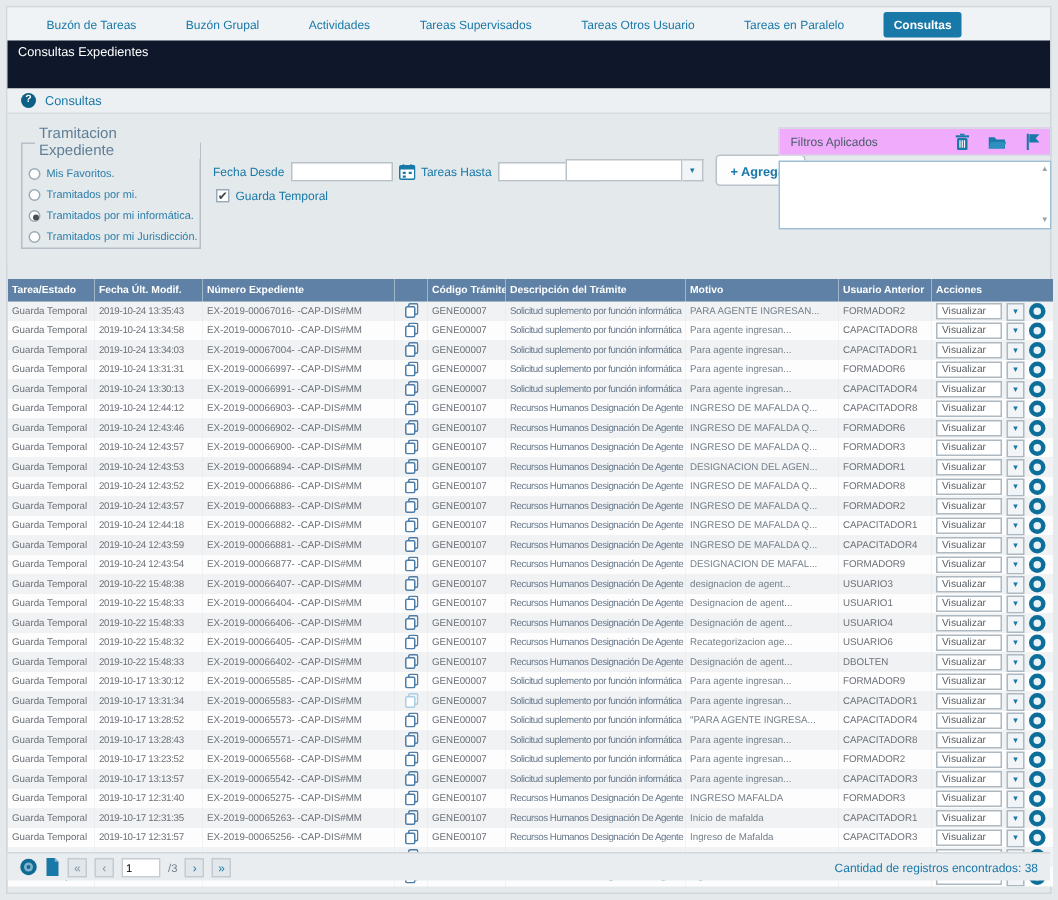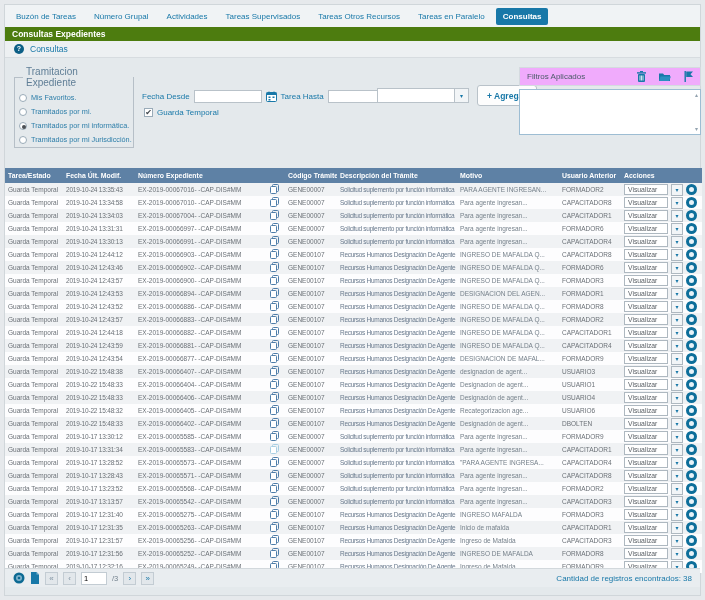--- a/index.html
+++ b/index.html
@@ -4,26 +4,26 @@
 <style>
   * { box-sizing: border-box; margin: 0; padding: 0; }
   html,body { width:705px; height:600px; overflow:hidden; }
   body { background:#e6e9ec; font-family:"Liberation Sans", sans-serif; }
   .card { position:absolute; left:4px; top:4px; width:697px; height:592px;
           background:#e4e9ec; border:1px solid #d0d6da; }
 
   
   .tabbar { display:flex; align-items:center; gap:4px; padding:3px 4px;
             background:#f0f3f5; height:22px; }
-  .tab { font-size:8px; color:#1878a8; padding:4px 7px; cursor:pointer; white-space:nowrap; }
+  .tab { font-size:8px; color:#1878a8; padding:4px 7px; cursor:pointer; white-space:nowrap;margin-left:15px; }
   .tab.on { background:#1878a8; color:#fff; border-radius:2px; font-weight:bold; }
 
   
-  .titlebar { height:14px; line-height:15px; background:#4d7c0f; color:#fff;
-              font-size:8.5px; font-weight:bold; padding-left:7px; }
+  .titlebar { height:32px; line-height:15px; background:#0f172a; color:#fff;
+              font-size:8.5px; font-weight:normal; padding-left:7px; }
   .subbar { height:17px; display:flex; align-items:center; gap:6px; padding-left:9px;
             background:#edf0f2; border-bottom:1px solid #d7dce0; }
   .help-icon { width:10px; height:10px; border-radius:50%; background:#0d5f86; color:#fff;
                font-size:7px; font-weight:bold; text-align:center; line-height:10px; }
   .subbar-label { color:#1878a8; font-size:8.5px; }
 
   
   .filters { position:relative; height:98px; background:#e4e9ec; }
   fieldset { position:absolute; left:9px; top:8px; width:120px; height:82px;
              border:1px solid #b6bfc7; }
@@ -96,27 +96,27 @@
   .rec-count { margin-left:auto; color:#1878a8; font-size:8px; }
 </style>
 </head>
 <body>
 
 <div class="card">
 
   <div class="tabbar">
   <div class="tab"><span>Buzón de Tareas</span></div>
 
-  <div class="tab"><span>Número Grupal</span></div>
+  <div class="tab"><span>Buzón Grupal</span></div>
 
   <div class="tab"><span>Actividades</span></div>
 
   <div class="tab"><span>Tareas Supervisados</span></div>
 
-  <div class="tab"><span>Tareas Otros Recursos</span></div>
+  <div class="tab"><span>Tareas Otros Usuario</span></div>
 
   <div class="tab"><span>Tareas en Paralelo</span></div>
 
   <div class="tab on"><span>Consultas</span></div>
 </div>
 
   <div class="titlebar">Consultas Expedientes</div>
 
   <div class="subbar">
     <span class="help-icon">?</span>
@@ -156,21 +156,21 @@
           <svg width="11" height="11" viewBox="0 0 11 11">
             <rect x="0.5" y="1.5" width="10" height="9" rx="1" fill="#fff" stroke="#1878a8"></rect>
             <rect x="0.5" y="1.5" width="10" height="2.5" fill="#1878a8"></rect>
             <line x1="3" y1="0.5" x2="3" y2="2.5" stroke="#1878a8"></line>
             <line x1="8" y1="0.5" x2="8" y2="2.5" stroke="#1878a8"></line>
             <rect x="2.5" y="5.5" width="2" height="1.5" fill="#1878a8"></rect>
             <rect x="6.5" y="5.5" width="2" height="1.5" fill="#1878a8"></rect>
             <rect x="2.5" y="8" width="2" height="1.5" fill="#1878a8"></rect>
           </svg>
         </span>
-      <span class="flabel">Tarea Hasta</span>
+      <span class="flabel">Tareas Hasta</span>
       <input class="tinput" value="" style="">
       <span class="icon-btn">
           <svg width="11" height="11" viewBox="0 0 11 11">
             <rect x="0.5" y="1.5" width="10" height="9" rx="1" fill="#fff" stroke="#1878a8"></rect>
             <rect x="0.5" y="1.5" width="10" height="2.5" fill="#1878a8"></rect>
             <line x1="3" y1="0.5" x2="3" y2="2.5" stroke="#1878a8"></line>
             <line x1="8" y1="0.5" x2="8" y2="2.5" stroke="#1878a8"></line>
             <rect x="2.5" y="5.5" width="2" height="1.5" fill="#1878a8"></rect>
             <rect x="6.5" y="5.5" width="2" height="1.5" fill="#1878a8"></rect>
             <rect x="2.5" y="8" width="2" height="1.5" fill="#1878a8"></rect>

